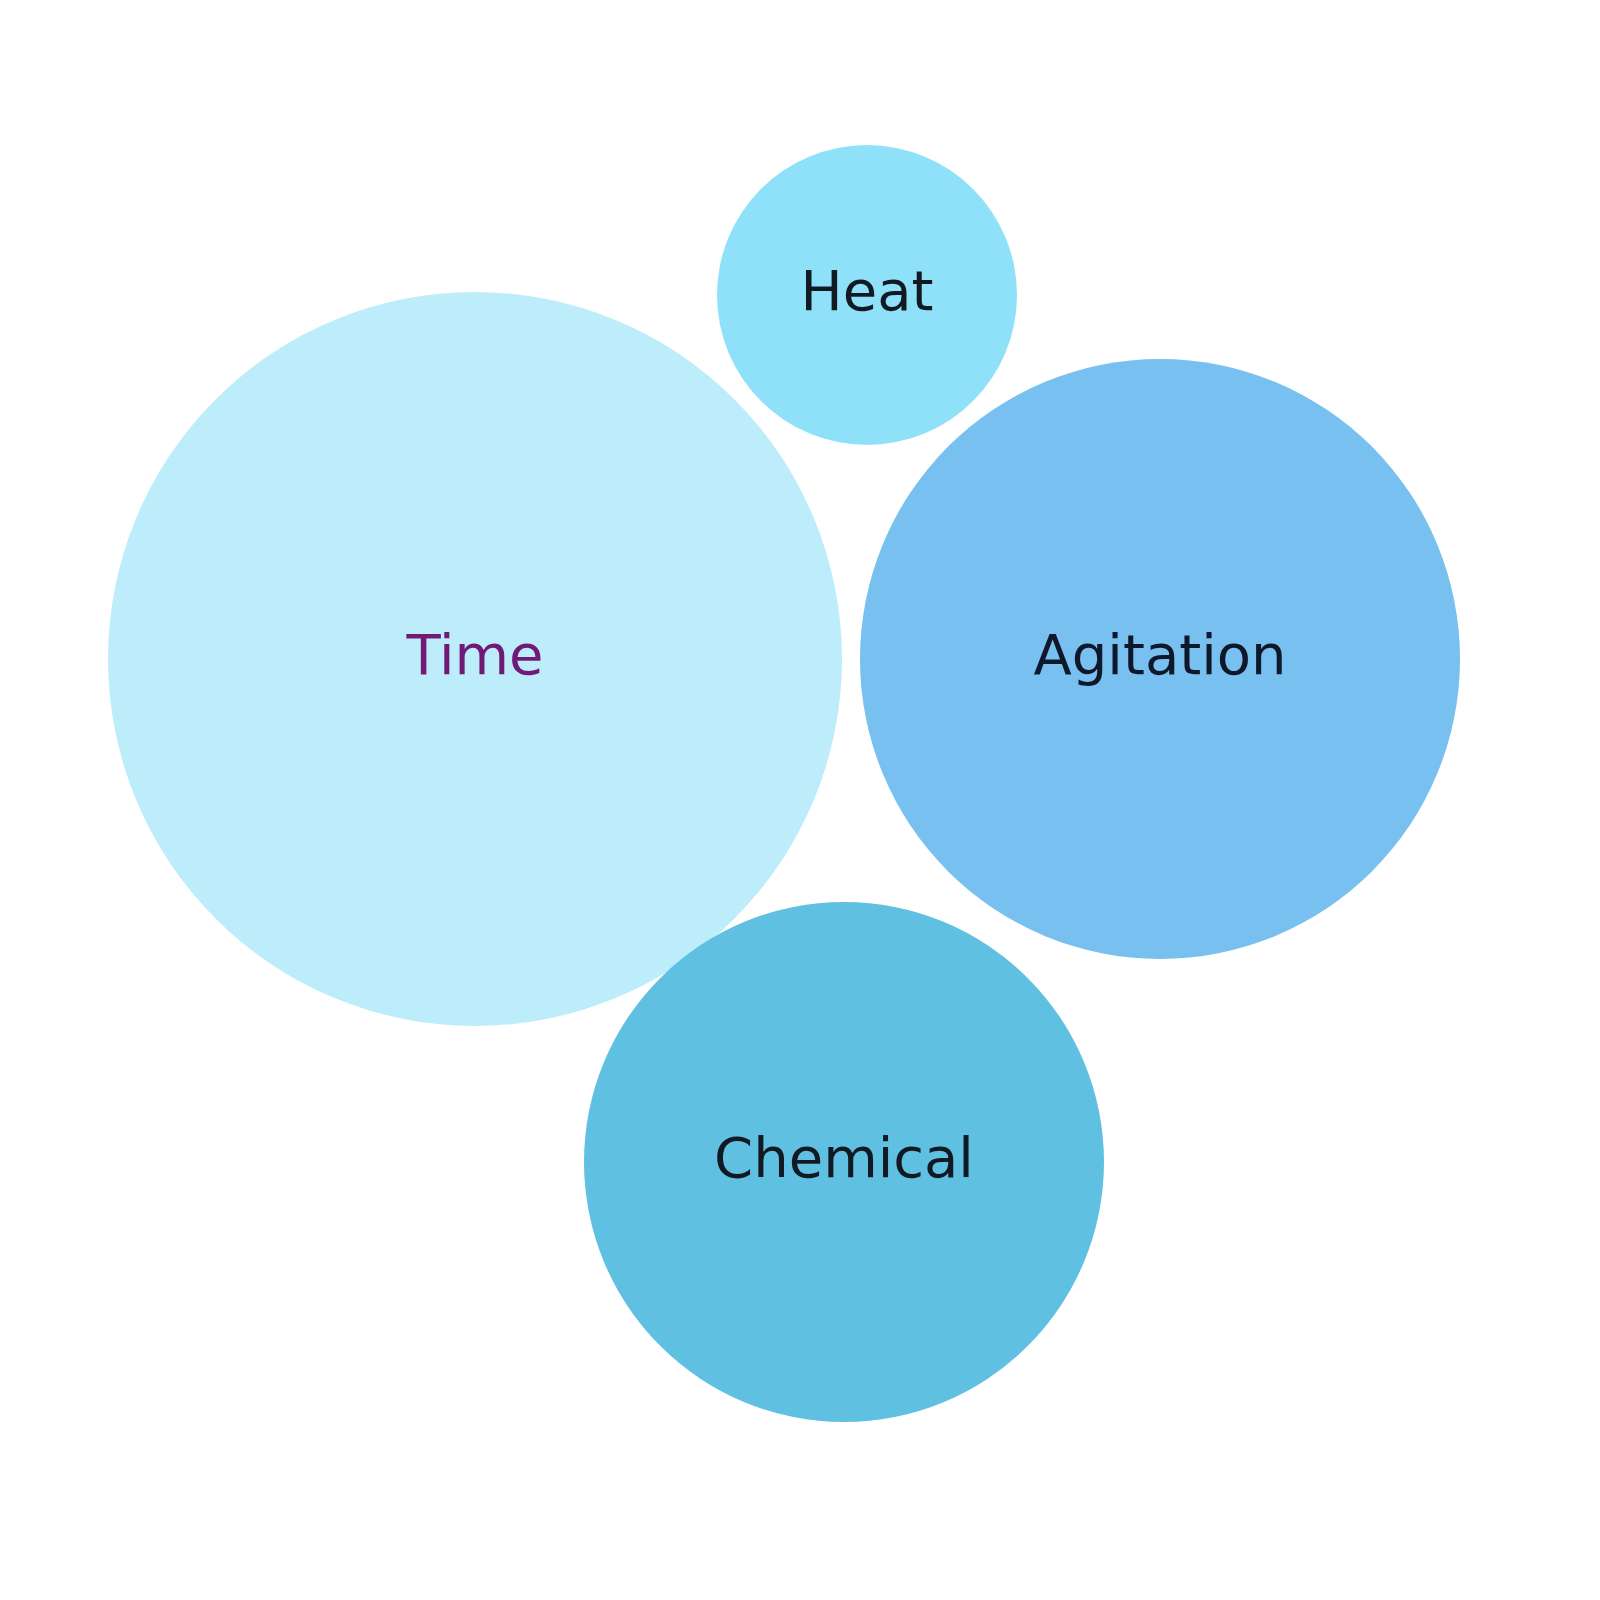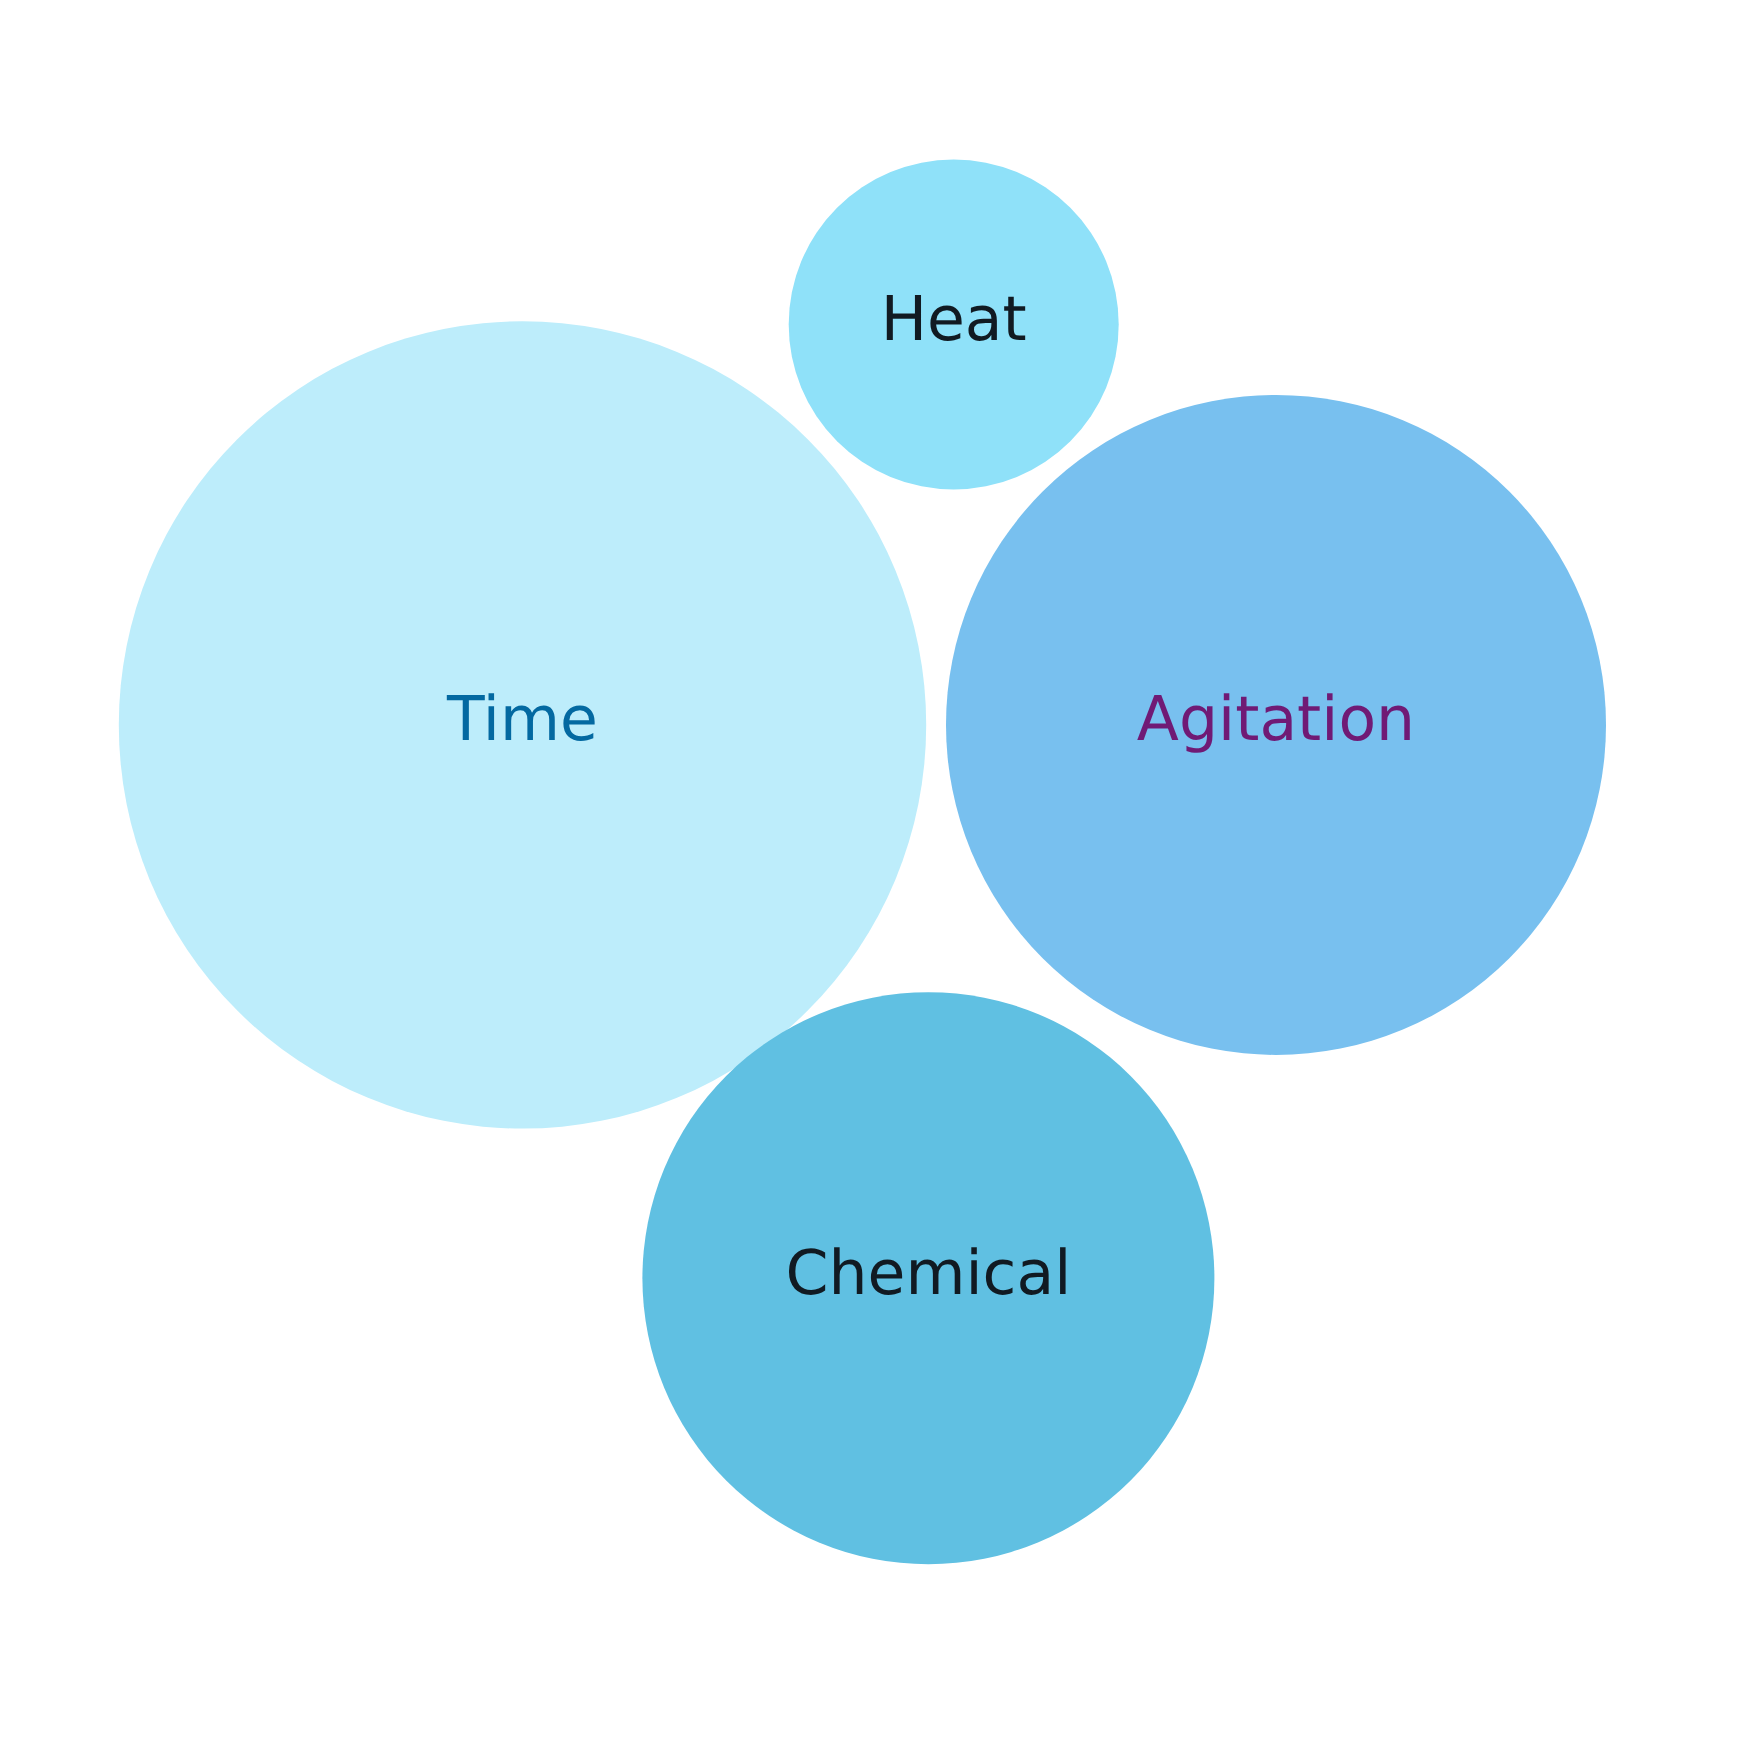--- a/index.html
+++ b/index.html
@@ -36,24 +36,24 @@
       line-height: 1;
       white-space: nowrap;
       transform: translateY(-4px);
     }
   </style>
 </head>
 <body>
 
 <div id="diagram">
   <div class="bubble" style="left: 108px; top: 292px; width: 734px; height: 734px; background: rgb(189, 237, 251);">
-    <span class="bubble-label" style="color: #0369a1;">Time</span>
+    <span class="bubble-label" style="color: #701a75;">Time</span>
   </div>
   <div class="bubble" style="left: 717px; top: 145px; width: 300px; height: 300px; background: rgb(143, 225, 249);">
     <span class="bubble-label" style="color: rgb(17, 26, 34);">Heat</span>
   </div>
   <div class="bubble" style="left: 860px; top: 359px; width: 600px; height: 600px; background: rgb(120, 192, 239);">
-    <span class="bubble-label" style="color: #701a75;">Agitation</span>
+    <span class="bubble-label" style="color: #0f172a;">Agitation</span>
   </div>
   <div class="bubble" style="left: 584px; top: 902px; width: 520px; height: 520px; background: rgb(96, 192, 226);">
     <span class="bubble-label" style="color: rgb(17, 26, 34);">Chemical</span>
   </div>
 </div>
 
 </body></html>

